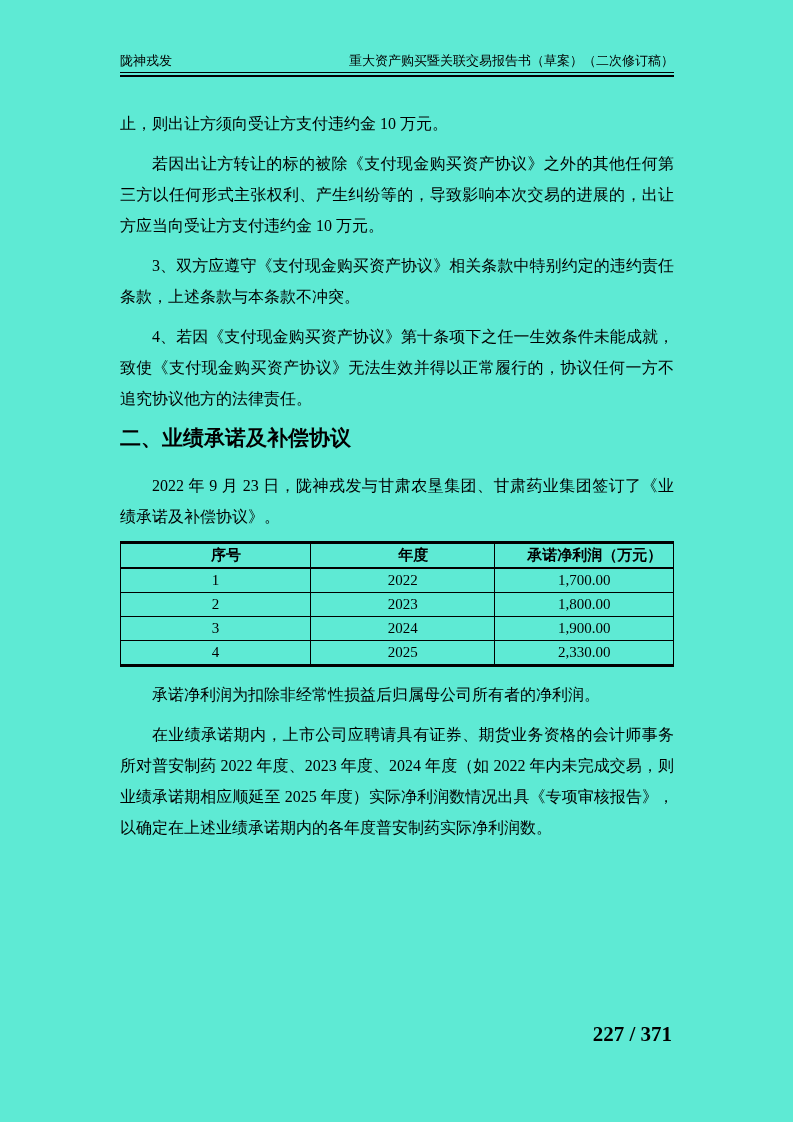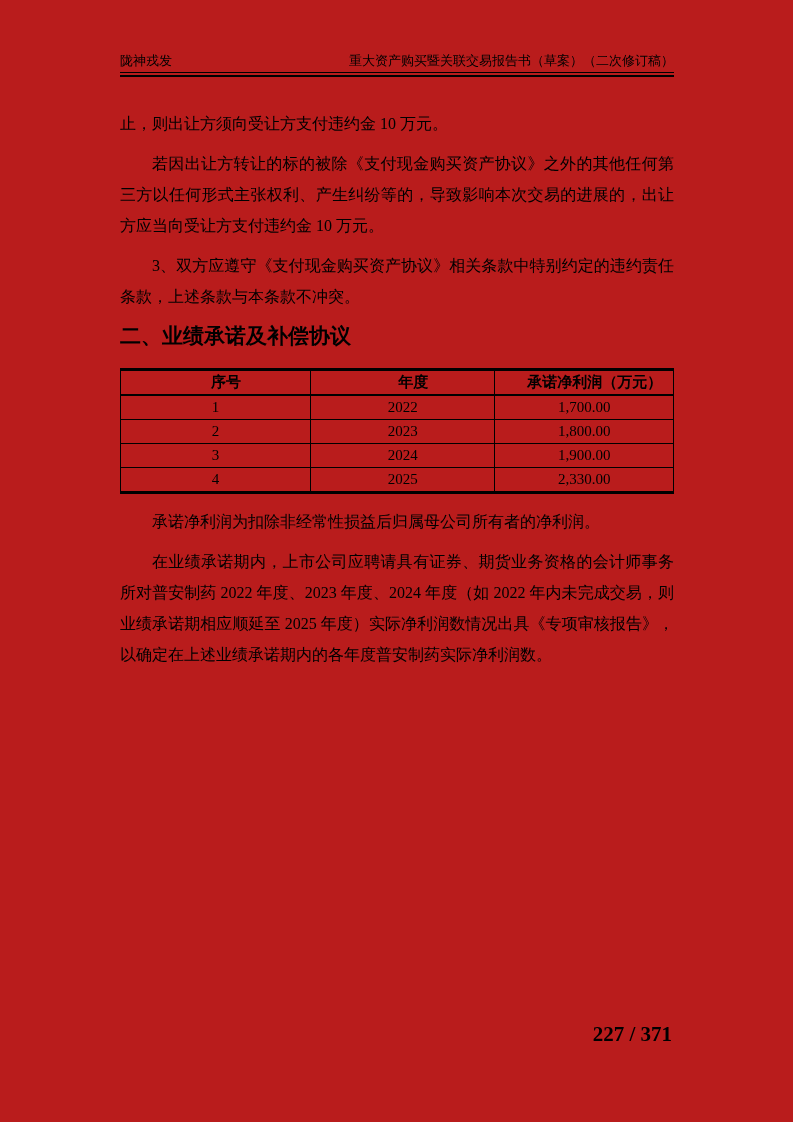--- a/index.html
+++ b/index.html
@@ -1,21 +1,21 @@
 <!DOCTYPE html>
 <html lang="zh"><head>
 <meta charset="utf-8">
 <style>
   html, body { margin: 0; padding: 0; background: #ffffff; }
   .page {
     position: relative;
     width: 793px;
     height: 1122px;
     margin: 0 auto;
-    background: #b91c1c;
+    background: #5eead4;
     color: #000000;
     font-family: "Liberation Serif", "DejaVu Serif", serif;
     overflow: hidden;
   }
   
   .header {
     position: absolute;
     left: 120px;
     right: 119px;
     top: 52px;
@@ -111,23 +111,25 @@
   </div>
 
   <div class="content">
 
     <p class="para">止，则出让方须向受让方支付违约金 10 万元。</p>
 
     <p class="para indent">若因出让方转让的标的被除《支付现金购买资产协议》之外的其他任何第三方以任何形式主张权利、产生纠纷等的，导致影响本次交易的进展的，出让方应当向受让方支付违约金 10 万元。</p>
 
     <p class="para indent">3、双方应遵守《支付现金购买资产协议》相关条款中特别约定的违约责任条款，上述条款与本条款不冲突。</p>
 
+    <p class="para indent">4、若因《支付现金购买资产协议》第十条项下之任一生效条件未能成就，致使《支付现金购买资产协议》无法生效并得以正常履行的，协议任何一方不追究协议他方的法律责任。</p>
 
     <div class="h1">二、业绩承诺及补偿协议</div>
 
+    <p class="para indent">2022 年 9 月 23 日，陇神戎发与甘肃农垦集团、甘肃药业集团签订了《业绩承诺及补偿协议》。</p>
 
 
 
     <table class="commit">
       <colgroup>
           <col class="c1">
           <col class="c2">
           <col class="c3">
         </colgroup>
       <tbody>

